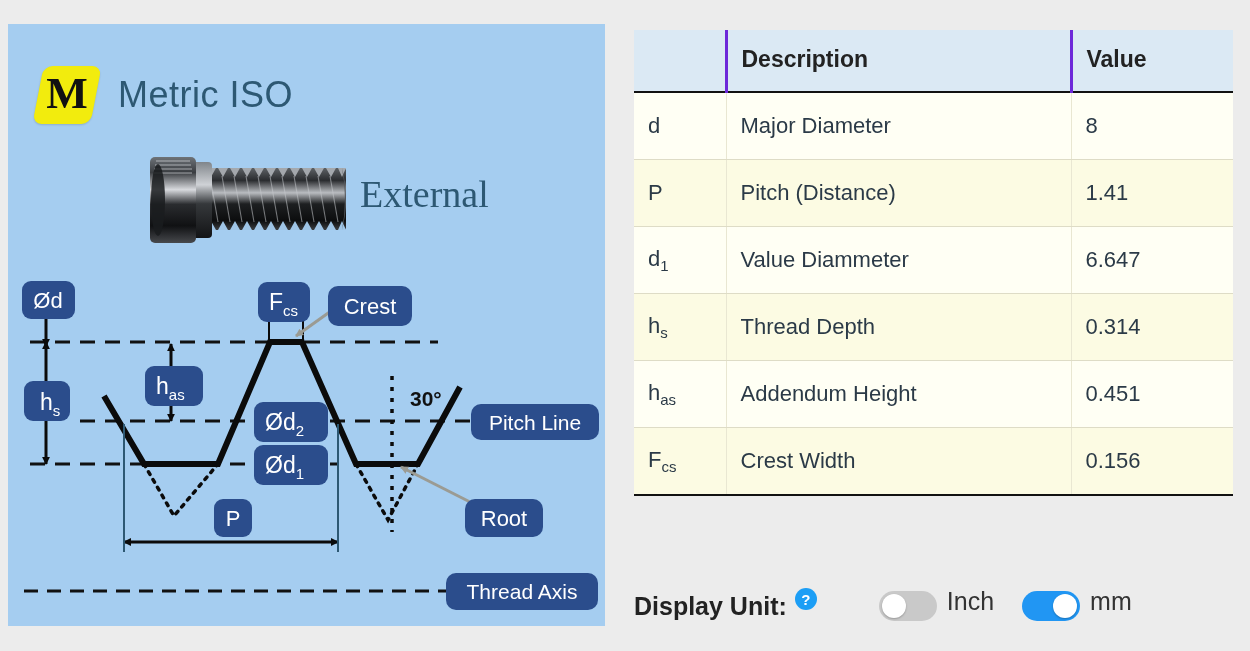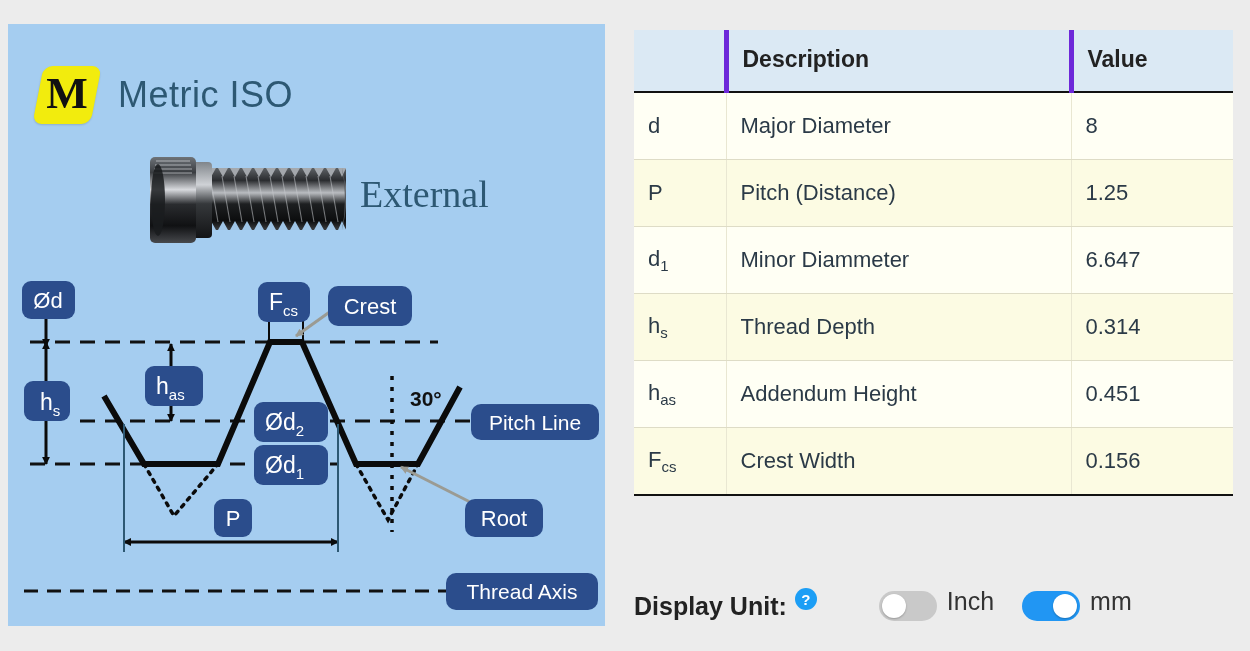--- a/index.html
+++ b/index.html
@@ -87,21 +87,21 @@
     width: 100%;
     table-layout: fixed;
   }
   table.spec th {
     background: #dbe9f4;
     font-size: 23px;
     font-weight: 700;
     color: #222;
     text-align: left;
     padding: 16px 14px 18px 14px;
-    border-right: 5px solid #6d28d9;
+    border-right: 3px solid #6d28d9;
     border-bottom: 2px solid #111;
   }
   table.spec th:last-child { border-right: none; }
   table.spec td {
     font-size: 22px;
     color: #2b3a47;
     padding: 13px 14px;
     border-right: 1px solid #e9e7d2;
     border-bottom: 1px solid #dedcc6;
     height: 40px;
@@ -376,25 +376,25 @@
       </thead>
       <tbody id="spec-body">
           <tr>
             <td class="sym">d</td>
             <td>Major Diameter</td>
             <td>8</td>
           </tr>
           <tr>
             <td class="sym">P</td>
             <td>Pitch (Distance)</td>
-            <td>1.25</td>
+            <td>1.41</td>
           </tr>
           <tr>
             <td class="sym">d<sub>1</sub></td>
-            <td>Minor Diammeter</td>
+            <td>Value Diammeter</td>
             <td>6.647</td>
           </tr>
           <tr>
             <td class="sym">h<sub>s</sub></td>
             <td>Thread Depth</td>
             <td>0.314</td>
           </tr>
           <tr>
             <td class="sym">h<sub>as</sub></td>
             <td>Addendum Height</td>

